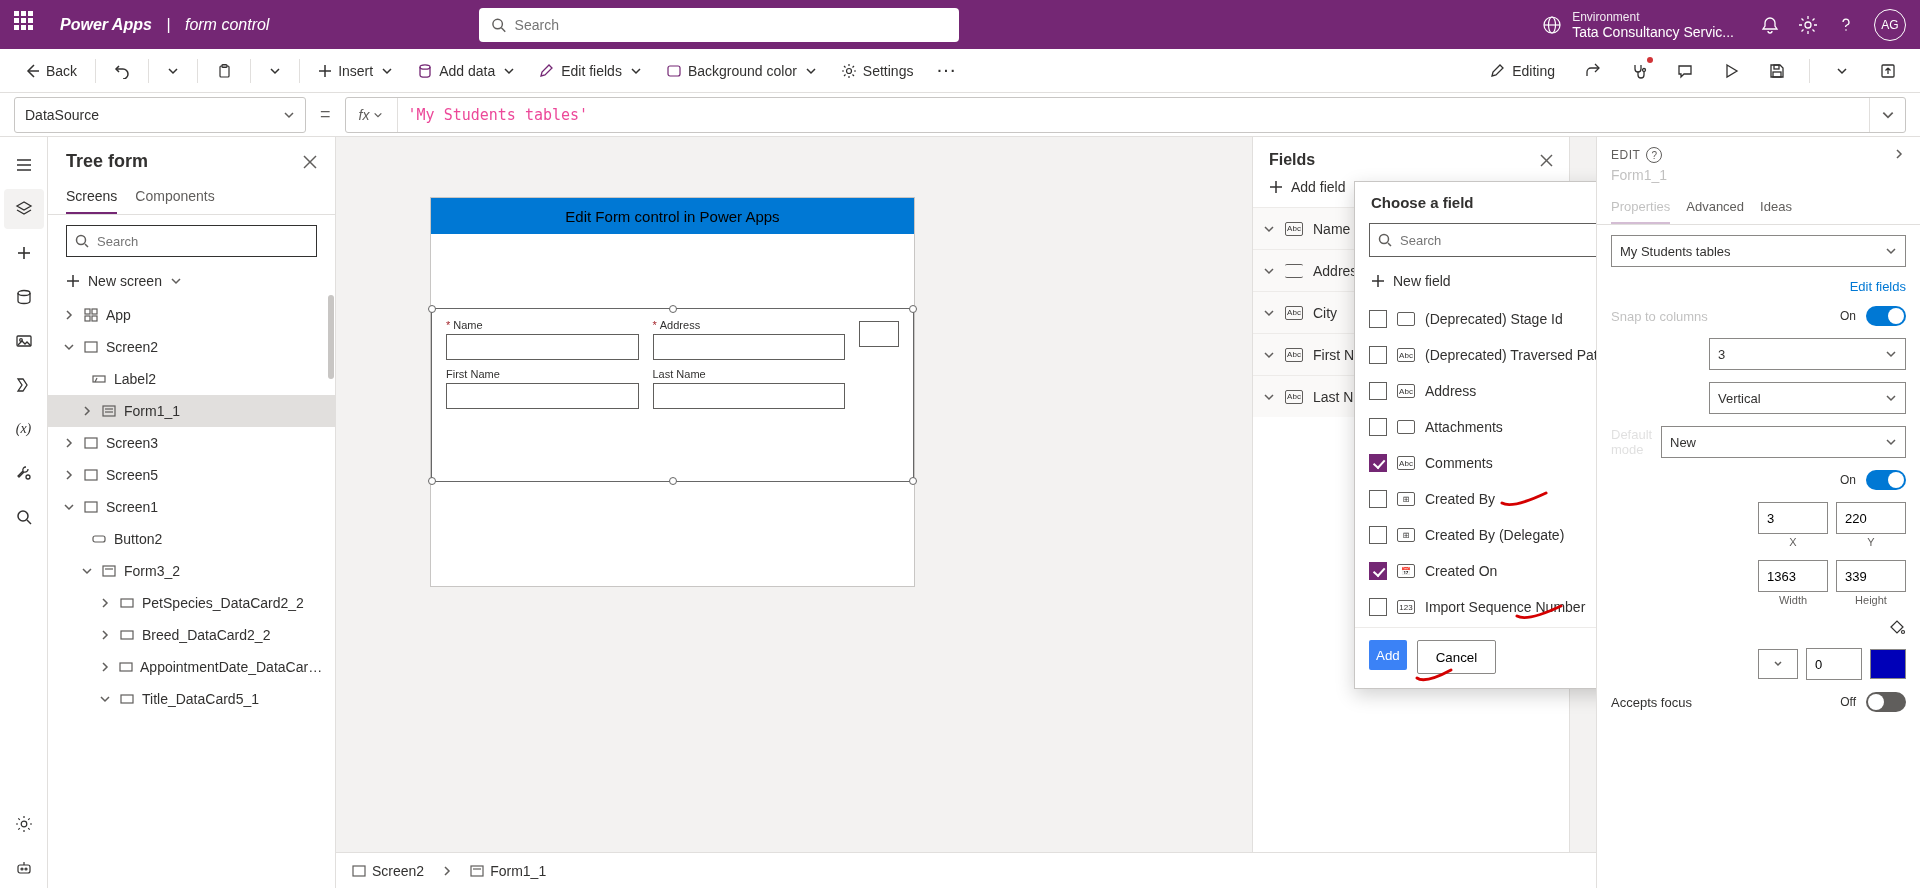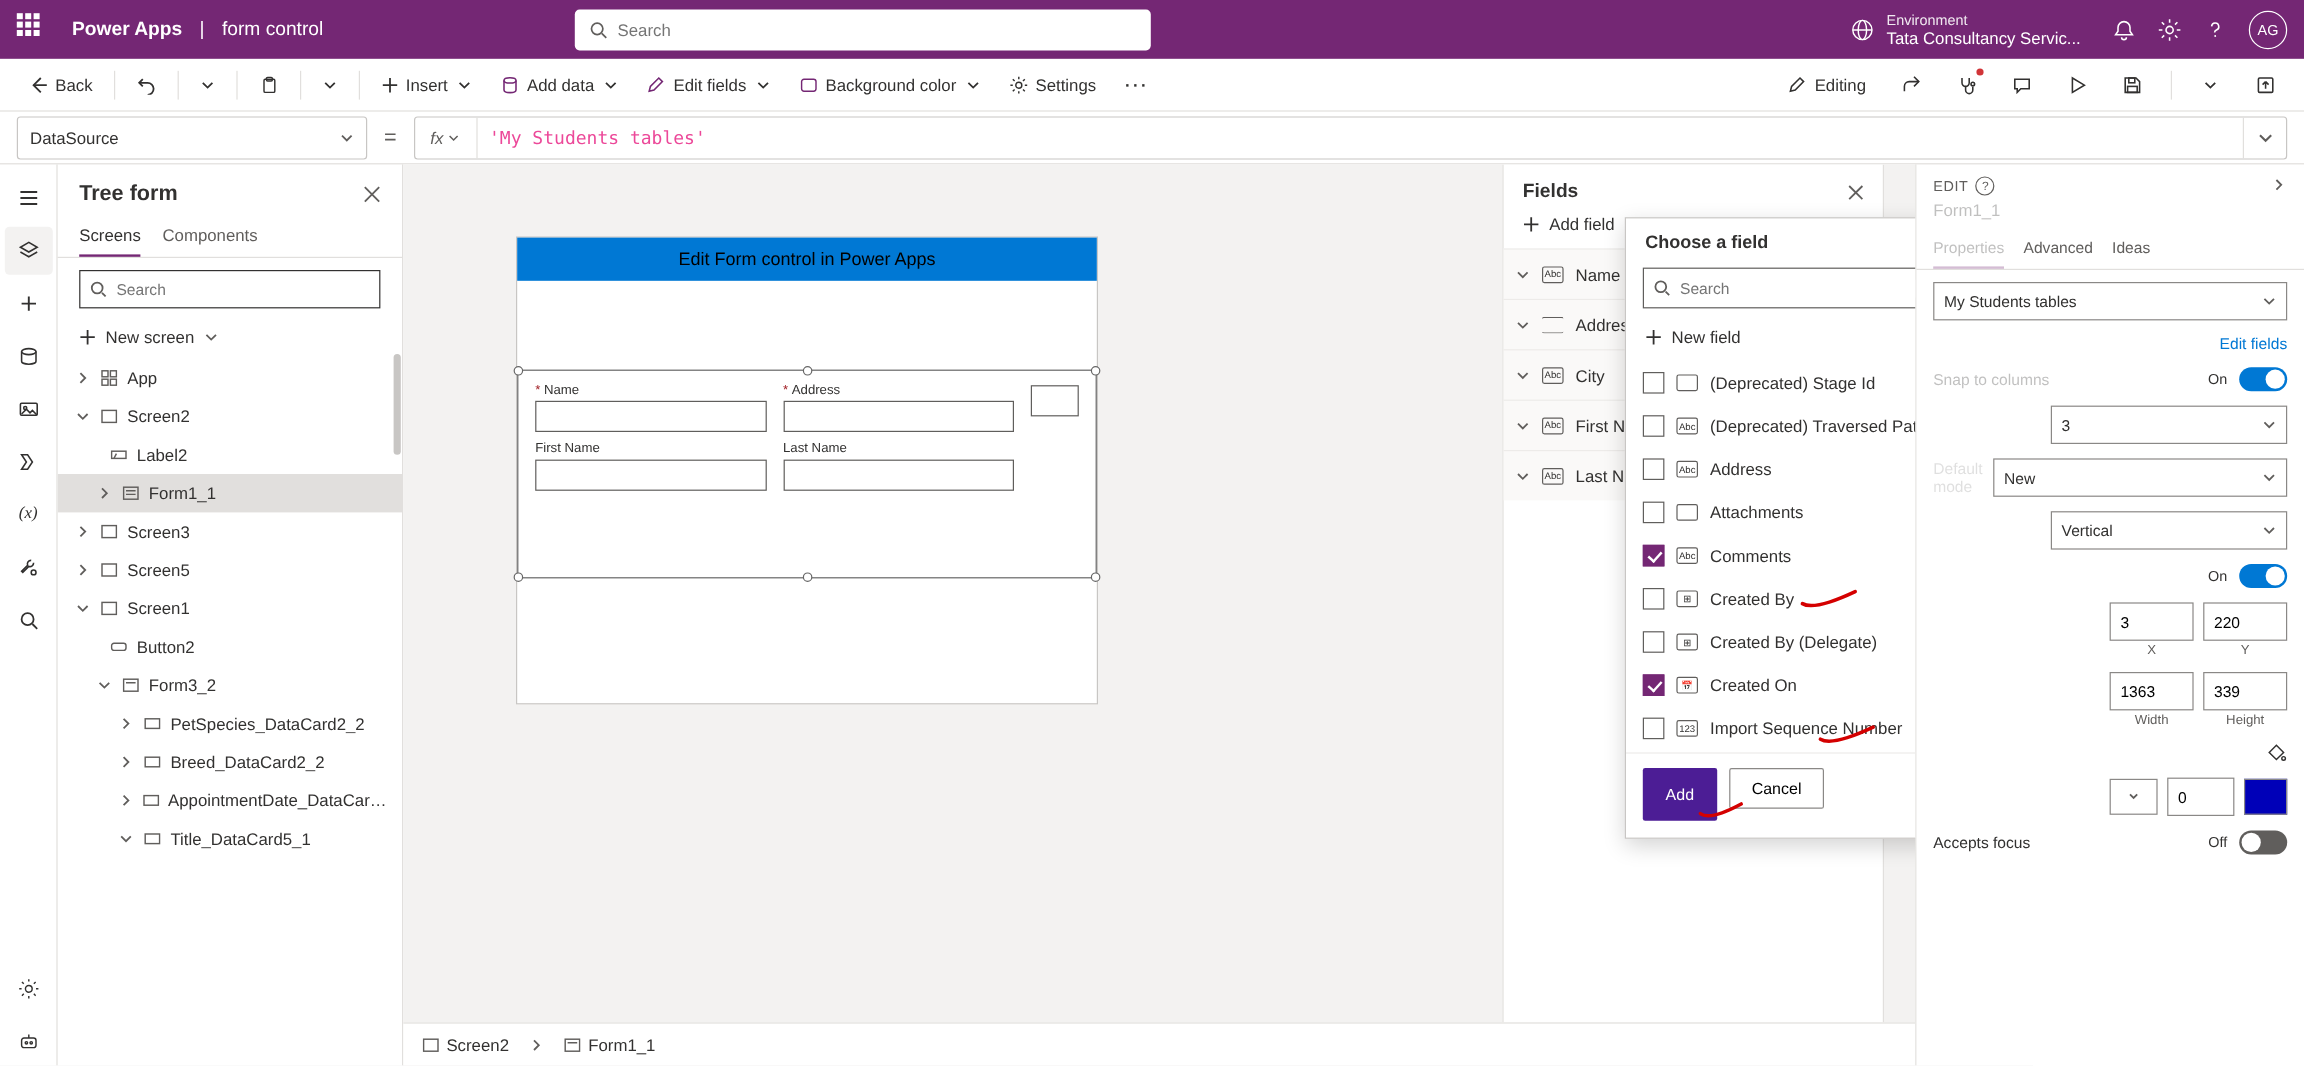--- a/index.html
+++ b/index.html
@@ -3,21 +3,21 @@
 <meta charset="utf-8">
 <style>
   * { box-sizing: border-box; margin: 0; padding: 0; font-family: "Segoe UI", Arial, sans-serif; }
   body { width: 1920px; height: 888px; overflow: hidden; background: #fff; font-size: 14px; color: #323130; }
   svg { display: block; }
 
   
   .topbar { height: 49px; background: #742774; display: flex; align-items: center; color: #fff; padding: 0 14px; }
   .waffle { width: 28px; height: 28px; display: grid; grid-template-columns: repeat(3,5px); grid-template-rows: repeat(3,5px); gap: 2px; margin-right: 18px; }
   .waffle span { background: #fff; }
-  .brand { font-weight: 600; font-size: 16px; }
+  .brand { font-weight: 600; font-size: 16px; font-style: italic; }
   .brand .sep { margin: 0 10px; font-weight: 300; }
   .brand .doc { font-weight: 400; }
   .top-search { margin-left: 210px; width: 480px; height: 34px; background:#fff; border-radius:4px; display:flex; align-items:center; padding:0 12px; }
   .top-search svg { margin-right:8px; }
   .top-search input { border:none; outline:none; width:100%; font-size:14px; color:#605e5c; }
   .top-right { margin-left:auto; display:flex; align-items:center; gap:18px; }
   .env-block { display:flex; align-items:center; gap:10px; margin-right:8px;}
   .env-text .lbl { font-size:12px; opacity:.9;}
   .env-text .val { font-size:14px;}
   .avatar-circle { width:32px; height:32px; border:1.5px solid #fff; border-radius:50%; display:flex; align-items:center; justify-content:center; font-size:12px; }
@@ -103,21 +103,21 @@
   .choose-search { height:34px; border:1px solid #605e5c; display:flex; align-items:center; padding:0 8px; gap:8px;}
   .choose-search input{ border:none; outline:none; flex:1; font-size:13px;}
   .new-field-row { display:flex; align-items:center; gap:8px; padding:6px 16px 10px 16px; cursor:pointer;}
   .choose-list { max-height:330px; overflow:hidden; padding:2px 8px 2px 14px; position:relative;}
   .choose-item { display:flex; align-items:center; height:36px; gap:10px;}
   .cb { width:18px; height:18px; border:1px solid #605e5c; display:flex; align-items:center; justify-content:center; cursor:pointer;}
   .cb.checked { background:#742774; border-color:#742774;}
   .cb.checked::after{ content:""; width:5px; height:9px; border:2px solid #fff; border-top:none; border-left:none; transform:rotate(42deg) translateY(-1px);}
   .citype { width:18px; height:14px; border:1px solid #605e5c; border-radius:2px; font-size:8px; display:flex; align-items:center; justify-content:center;}
   .choose-footer{ display:flex; gap:10px; padding:12px 14px 14px 14px; border-top:1px solid #edebe9;}
-  .btn-primary{ background:#4c1d95; color:#fff; height:44px; padding:0 19px; border:none; border-radius:2px; font-weight:500; cursor:pointer;}
+  .btn-primary{ background:#3b82f6; color:#fff; height:30px; padding:0 7px; border:none; border-radius:2px; font-weight:500; cursor:pointer;}
   .btn-secondary{ background:#fff; border:1px solid #8a8886; height:34px; padding:0 18px; border-radius:2px; cursor:pointer;}
 
   
   .redmark { position:absolute; pointer-events:none;}
   .redmark svg { overflow:visible;}
 
   
   .prop-panel { width:324px; border-left:1px solid #e1dfdd; display:flex; flex-direction:column;}
   .prop-header { display:flex; align-items:center; padding:10px 14px 4px 14px; gap:14px; justify-content:space-between;}
   .prop-header .hleft { display:flex; align-items:center; gap:6px;}
@@ -879,38 +879,38 @@
       <div class="prop-row">
         <span class="plabel" style="opacity:0">Columns</span>
         <div class="psel">
             <span>3</span>
             <svg width="12" height="12" fill="none" stroke="#605e5c" stroke-width="1.5">
               <path d="M2 4l4 4 4-4"></path>
             </svg>
           </div>
       </div>
       <div class="prop-row">
+        <span class="plabel" style="opacity:0">Layout</span>
+        <div class="psel">
+            <span>Vertical</span>
+            <svg width="12" height="12" fill="none" stroke="#605e5c" stroke-width="1.5">
+              <path d="M2 4l4 4 4-4"></path>
+            </svg>
+          </div>
+      </div>
+      <div class="prop-row">
         <span class="plabel" style="opacity:.15; width:40px;">Default mode</span>
         <div class="psel">
             <span>New</span>
             <svg width="12" height="12" fill="none" stroke="#605e5c" stroke-width="1.5">
               <path d="M2 4l4 4 4-4"></path>
             </svg>
           </div>
       </div>
       <div class="prop-row">
-        <span class="plabel" style="opacity:0">Layout</span>
-        <div class="psel">
-            <span>Vertical</span>
-            <svg width="12" height="12" fill="none" stroke="#605e5c" stroke-width="1.5">
-              <path d="M2 4l4 4 4-4"></path>
-            </svg>
-          </div>
-      </div>
-      <div class="prop-row">
         <span class="plabel" style="opacity:0; flex:1">Visible</span>
         <span style="font-size:12px;">On</span>
         <div class="toggle">
             <div class="knob"></div>
           </div>
       </div>
       <div class="prop-row" style="justify-content:flex-end; gap:8px;">
         <div class="pair-col">
             <input class="pinput" value="3" style="">
             <small>X</small>

